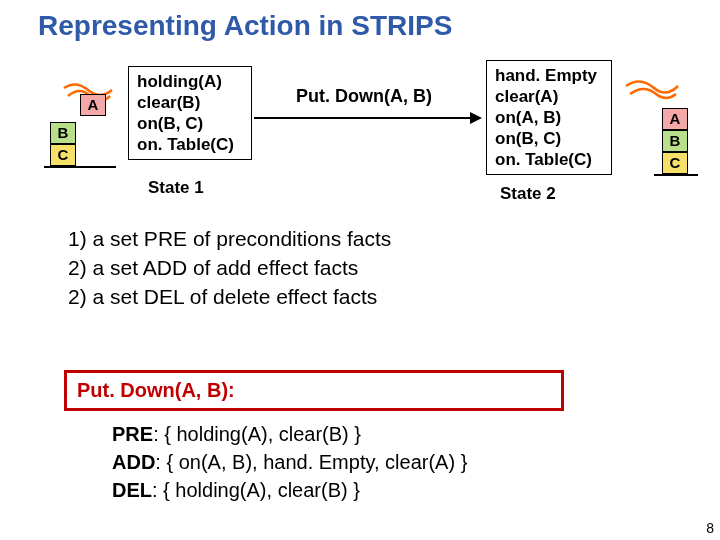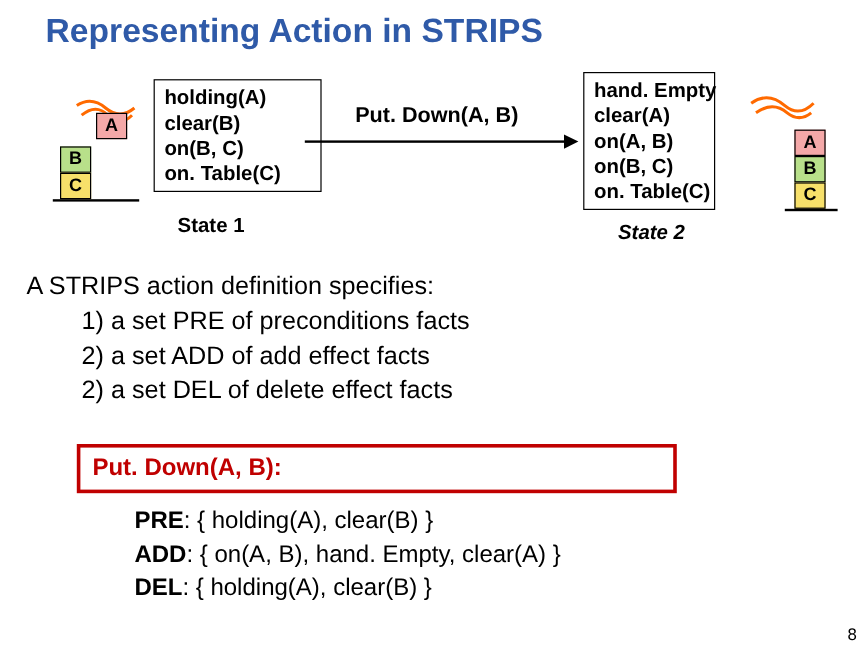--- a/index.html
+++ b/index.html
@@ -16,32 +16,32 @@
   .block.a { background: #f4a8a8; color: #000; }
   .block.b { background: #b8e08a; color: #000; }
   .block.c { background: #f7e06a; color: #000; }
   .s1 .block.a { left: 52px; top: 16px; }
   .s1 .block.b { left: 22px; top: 44px; }
   .s1 .block.c { left: 22px; top: 66px; }
   .table-line { position: absolute; border-top: 2px solid #000; }
 
   
   .predbox { position: absolute; border: 1px solid #000; padding: 4px 10px 4px 8px; font-size: 17px; line-height: 21px; font-weight: bold; color: #000; background: #fff; white-space: pre; }
-  .state1-pred { left: 128px; top: 66px; width: 140px; }
+  .state1-pred { left: 128px; top: 66px; width: 124px; }
   .state-label { position: absolute; font-size: 17px; font-weight: bold; }
   .state1-label { left: 148px; top: 178px; }
 
   
   .arrow-wrap { position: absolute; left: 254px; top: 112px; width: 228px; height: 12px; }
   .arrow-line { position: absolute; left: 0; top: 5px; width: 218px; border-top: 2px solid #000; }
   .arrow-head { position: absolute; right: 0; top: 0; width: 0; height: 0; border-left: 12px solid #000; border-top: 6px solid transparent; border-bottom: 6px solid transparent; }
   .action-label { position: absolute; left: 296px; top: 86px; font-size: 18px; font-weight: bold; }
 
-  .state2-pred { left: 486px; top: 60px; width: 110px; }
-  .state2-label { left: 515px; top: 184px; font-style: italic; }
+  .state2-pred { left: 486px; top: 60px; width: 126px; }
+  .state2-label { left: 500px; top: 184px; }
 
   
   .state2-fig { position: absolute; left: 630px; top: 84px; width: 72px; height: 100px; }
   .gripper2 { position: absolute; left: -6px; top: -6px; width: 56px; height: 26px; }
   .s2 .block.a { left: 32px; top: 24px; }
   .s2 .block.b { left: 32px; top: 46px; }
   .s2 .block.c { left: 32px; top: 68px; }
   .s2 .table-line { left: 24px; top: 90px; width: 44px; }
 
   
@@ -97,21 +97,20 @@
       <path class="gripper-arc" d="M2 8 Q 16 -2 30 10 Q 42 20 54 8"></path>
       <path class="gripper-arc" d="M6 16 Q 20 6 32 16 Q 42 24 52 16"></path>
     </svg>
     <div class="block a">A</div>
     <div class="block b">B</div>
     <div class="block c">C</div>
     <div class="table-line"></div>
   </div>
 
   <div class="bodytext">
-    <div>A STRIPS action definition specifies:</div>
     <div class="indent">1) a set PRE of preconditions facts</div>
     <div class="indent">2) a set ADD of add effect facts</div>
     <div class="indent">2) a set DEL of delete effect facts</div>
   </div>
 
   <div class="actbox">Put. Down(A, B):</div>
   <div class="facts">
     <div><span class="label">PRE</span><span>: { holding(A), clear(B) }</span></div>
     <div><span class="label">ADD</span><span>: { on(A, B), hand. Empty, clear(A) }</span></div>
     <div><span class="label">DEL</span><span>:  { holding(A), clear(B) }</span></div>

